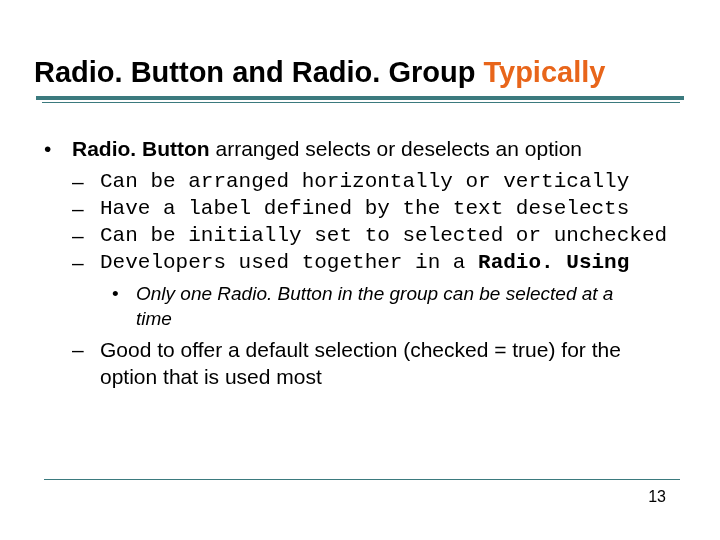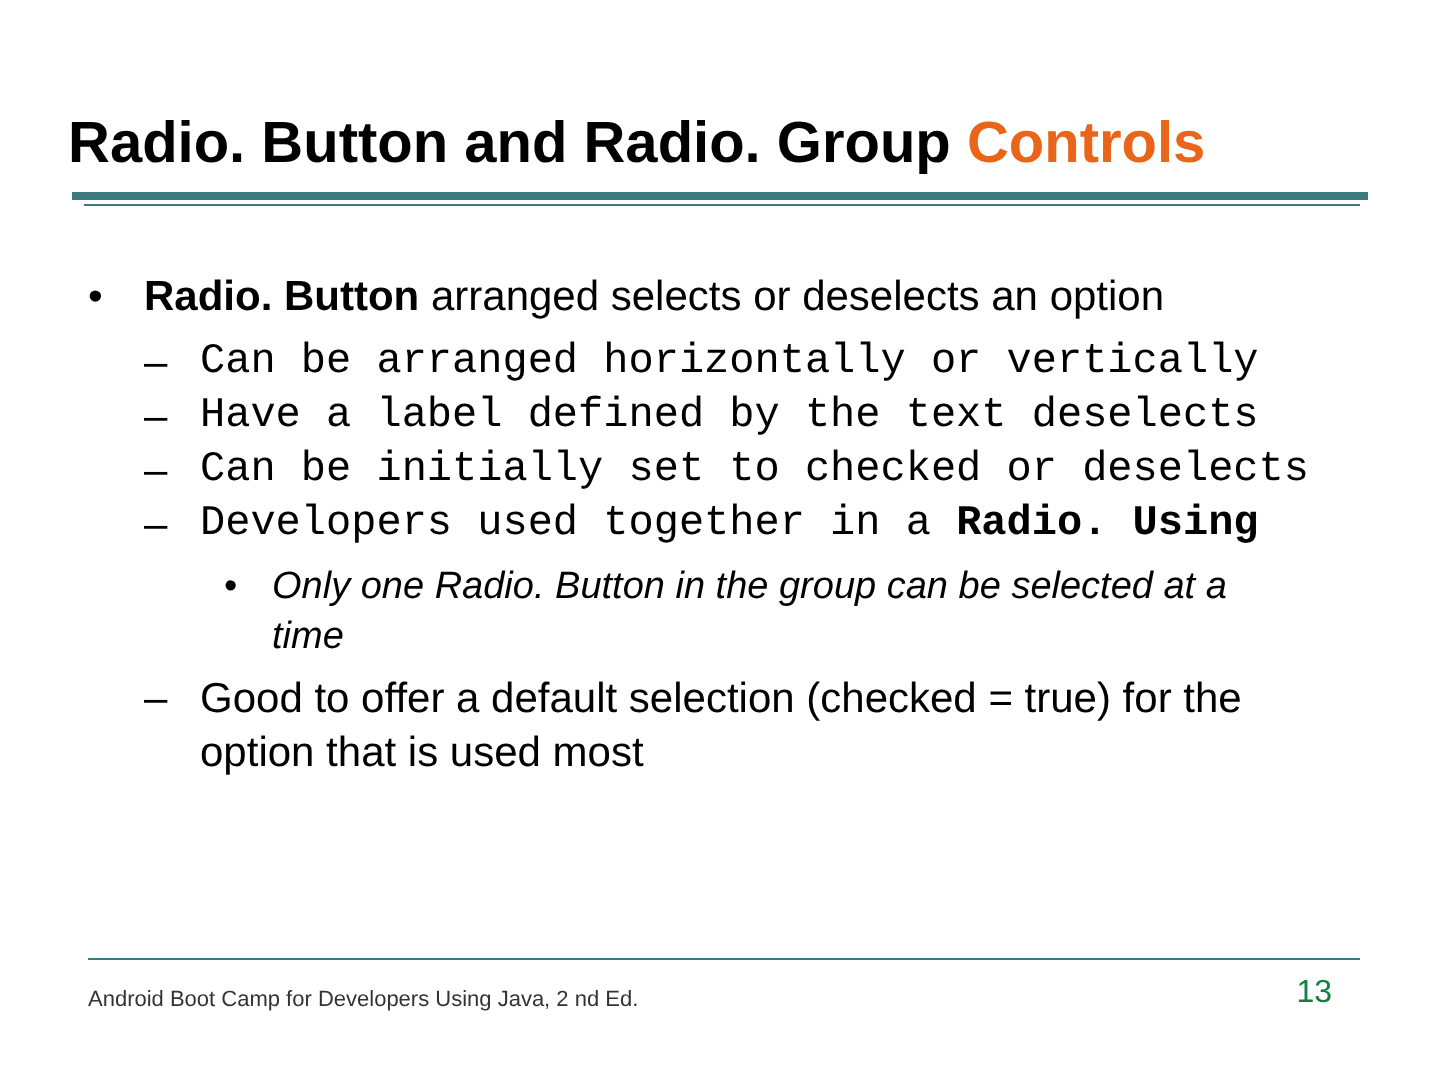--- a/index.html
+++ b/index.html
@@ -108,30 +108,30 @@
     left: 44px;
     bottom: 34px;
     font-size: 11px;
     color: #333;
   }
   .page-num {
     position: absolute;
     right: 54px;
     bottom: 34px;
     font-size: 16px;
-    color: #15803d;
+    color: #000000;
   }
 </style>
 </head>
 <body>
 
 <div class="slide">
 
   <div class="title">
-    <span>Radio. Button and Radio. Group </span><span class="orange">Controls</span>
+    <span>Radio. Button and Radio. Group </span><span class="orange">Typically</span>
   </div>
   <div class="accent-line"></div>
   <div class="accent-underline"></div>
 
   <div class="body">
 
     <div class="lvl1">
       <div class="bullet">•</div>
       <div class="text">
         <span class="bold">Radio. Button</span><span> arranged selects or deselects an option</span>
@@ -141,21 +141,21 @@
     <div class="sub-dash">
       <div class="dash">–</div>
       <div class="text">Can be arranged horizontally or vertically</div>
     </div>
     <div class="sub-dash">
       <div class="dash">–</div>
       <div class="text">Have a label defined by the text deselects</div>
     </div>
     <div class="sub-dash">
       <div class="dash">–</div>
-      <div class="text">Can be initially set to checked or deselects</div>
+      <div class="text">Can be initially set to selected or unchecked</div>
     </div>
     <div class="sub-dash">
       <div class="dash">–</div>
       <div class="text">
         <span>Developers used together in a </span><span class="bold">Radio. Using</span>
       </div>
     </div>
 
     <div class="sub-bullet">
       <div class="dot">•</div>
@@ -163,16 +163,15 @@
     </div>
 
     <div class="sub-dash2">
       <div class="dash">–</div>
       <div class="text">Good to offer a default selection (checked = true) for the option that is used most</div>
     </div>
 
   </div>
 
   <div class="footer-line"></div>
-  <div class="footer-text">Android Boot Camp for Developers Using Java, 2 nd Ed.</div>
   <div class="page-num">13</div>
 
 </div>
 
 </body></html>

